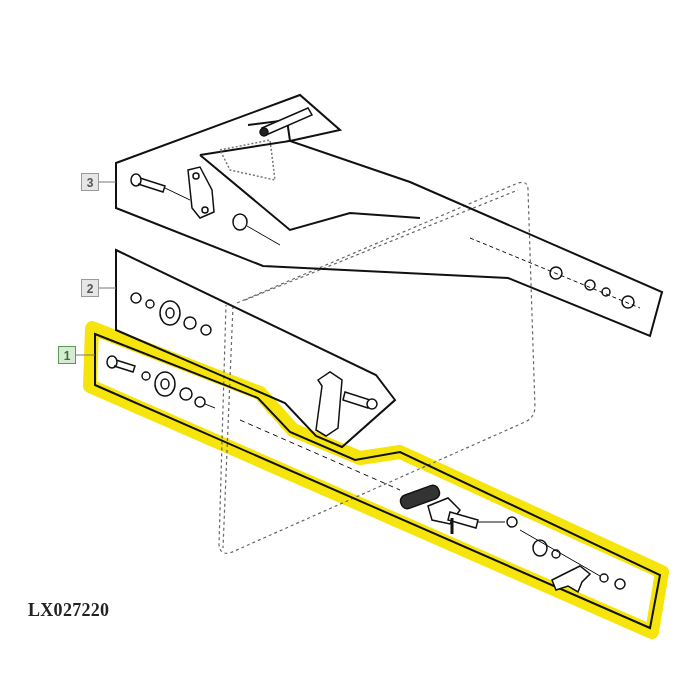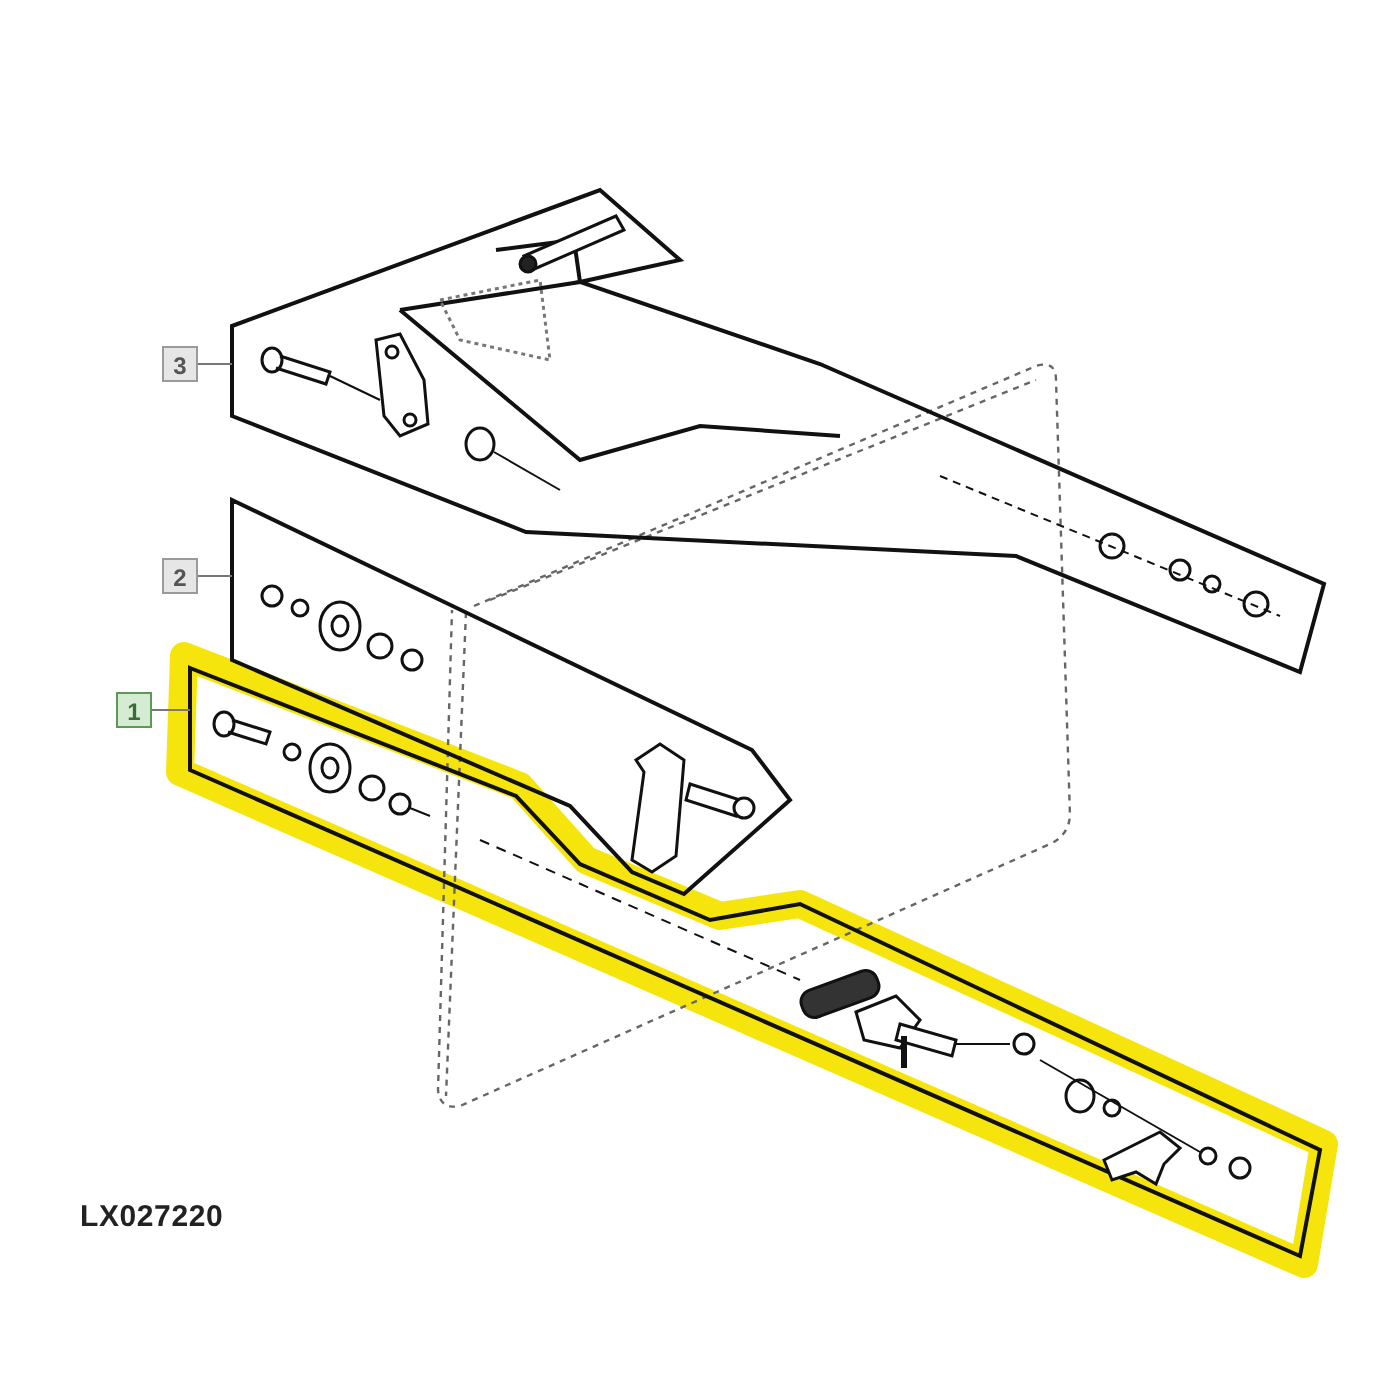--- a/index.html
+++ b/index.html
@@ -7,22 +7,22 @@
     #diagram { position: absolute; left: 0; top: 0; width: 700px; height: 700px; }
     .callout {
       position: absolute; width: 18px; height: 18px;
       border: 1px solid #9a9a9a; background: #e6e6e6;
       font-family: "Liberation Sans", sans-serif; font-weight: bold; font-size: 12px;
       color: #555; text-align: center; line-height: 18px; box-sizing: border-box;
       cursor: pointer;
     }
     .callout.active { background: #d6ecd2; border-color: #5a9a55; color: #3d6a3a; }
     .figure-id {
-      position: absolute; left: 40px; top: 600px;
-      font-family: Liberation Sans, sans-serif; font-weight: bold; font-size: 15px;
+      position: absolute; left: 28px; top: 600px;
+      font-family: Liberation Serif, serif; font-weight: bold; font-size: 18px;
       color: #222; letter-spacing: 0.3px;
     }
   </style>
 </head>
 <body>
 
 <svg id="diagram" viewBox="0 0 700 700" xmlns="http://www.w3.org/2000/svg">
 
   <g fill="none" stroke="#f5e400" stroke-linejoin="round" stroke-linecap="round">
     <path d="M92,328 L260,393 L293,430 L360,458 L400,452 L662,572 L652,632 L90,386 Z" stroke-width="14" opacity="0.95"></path>

